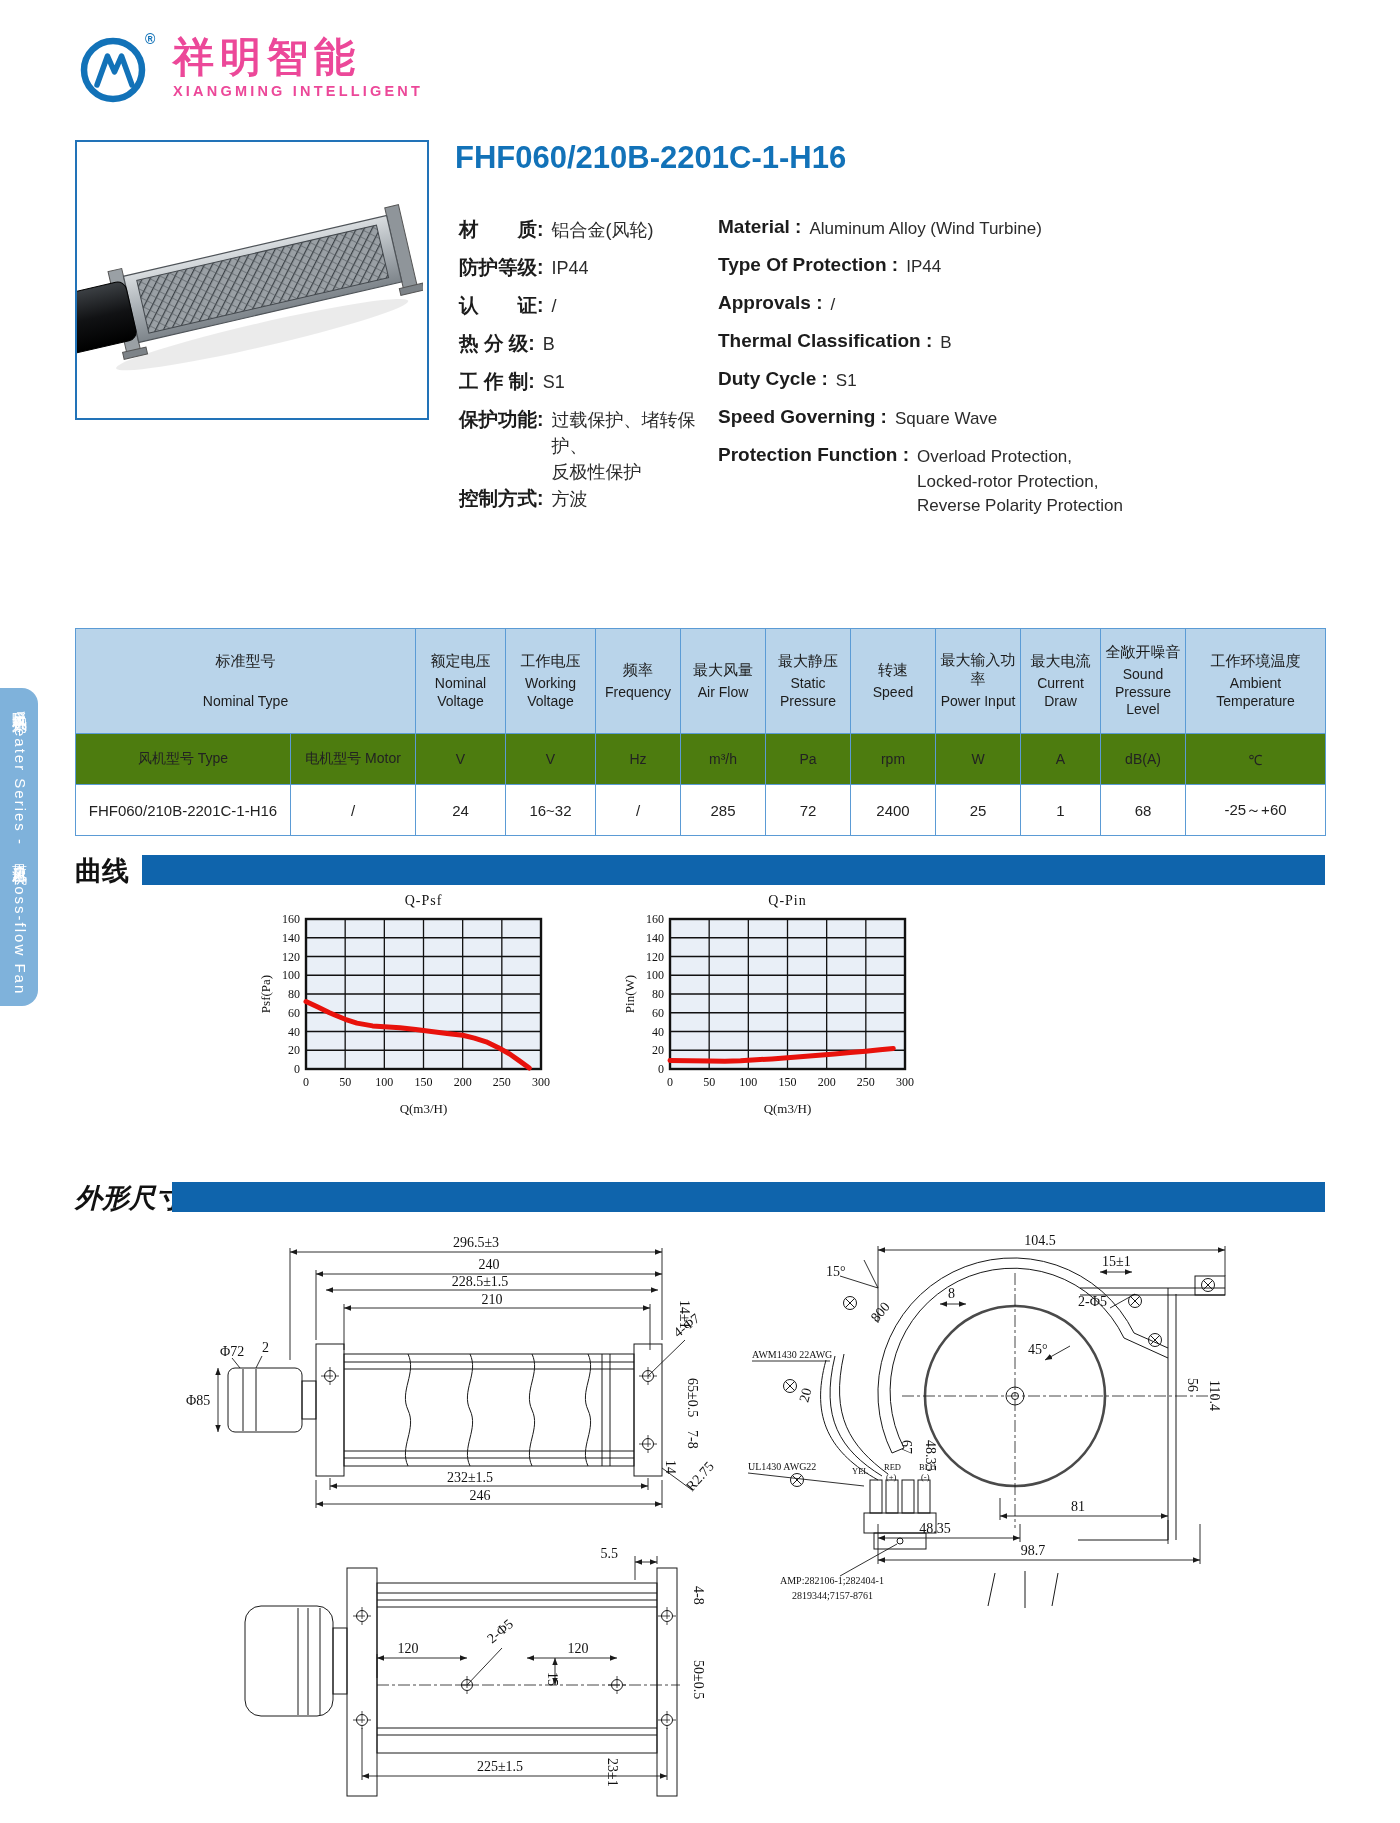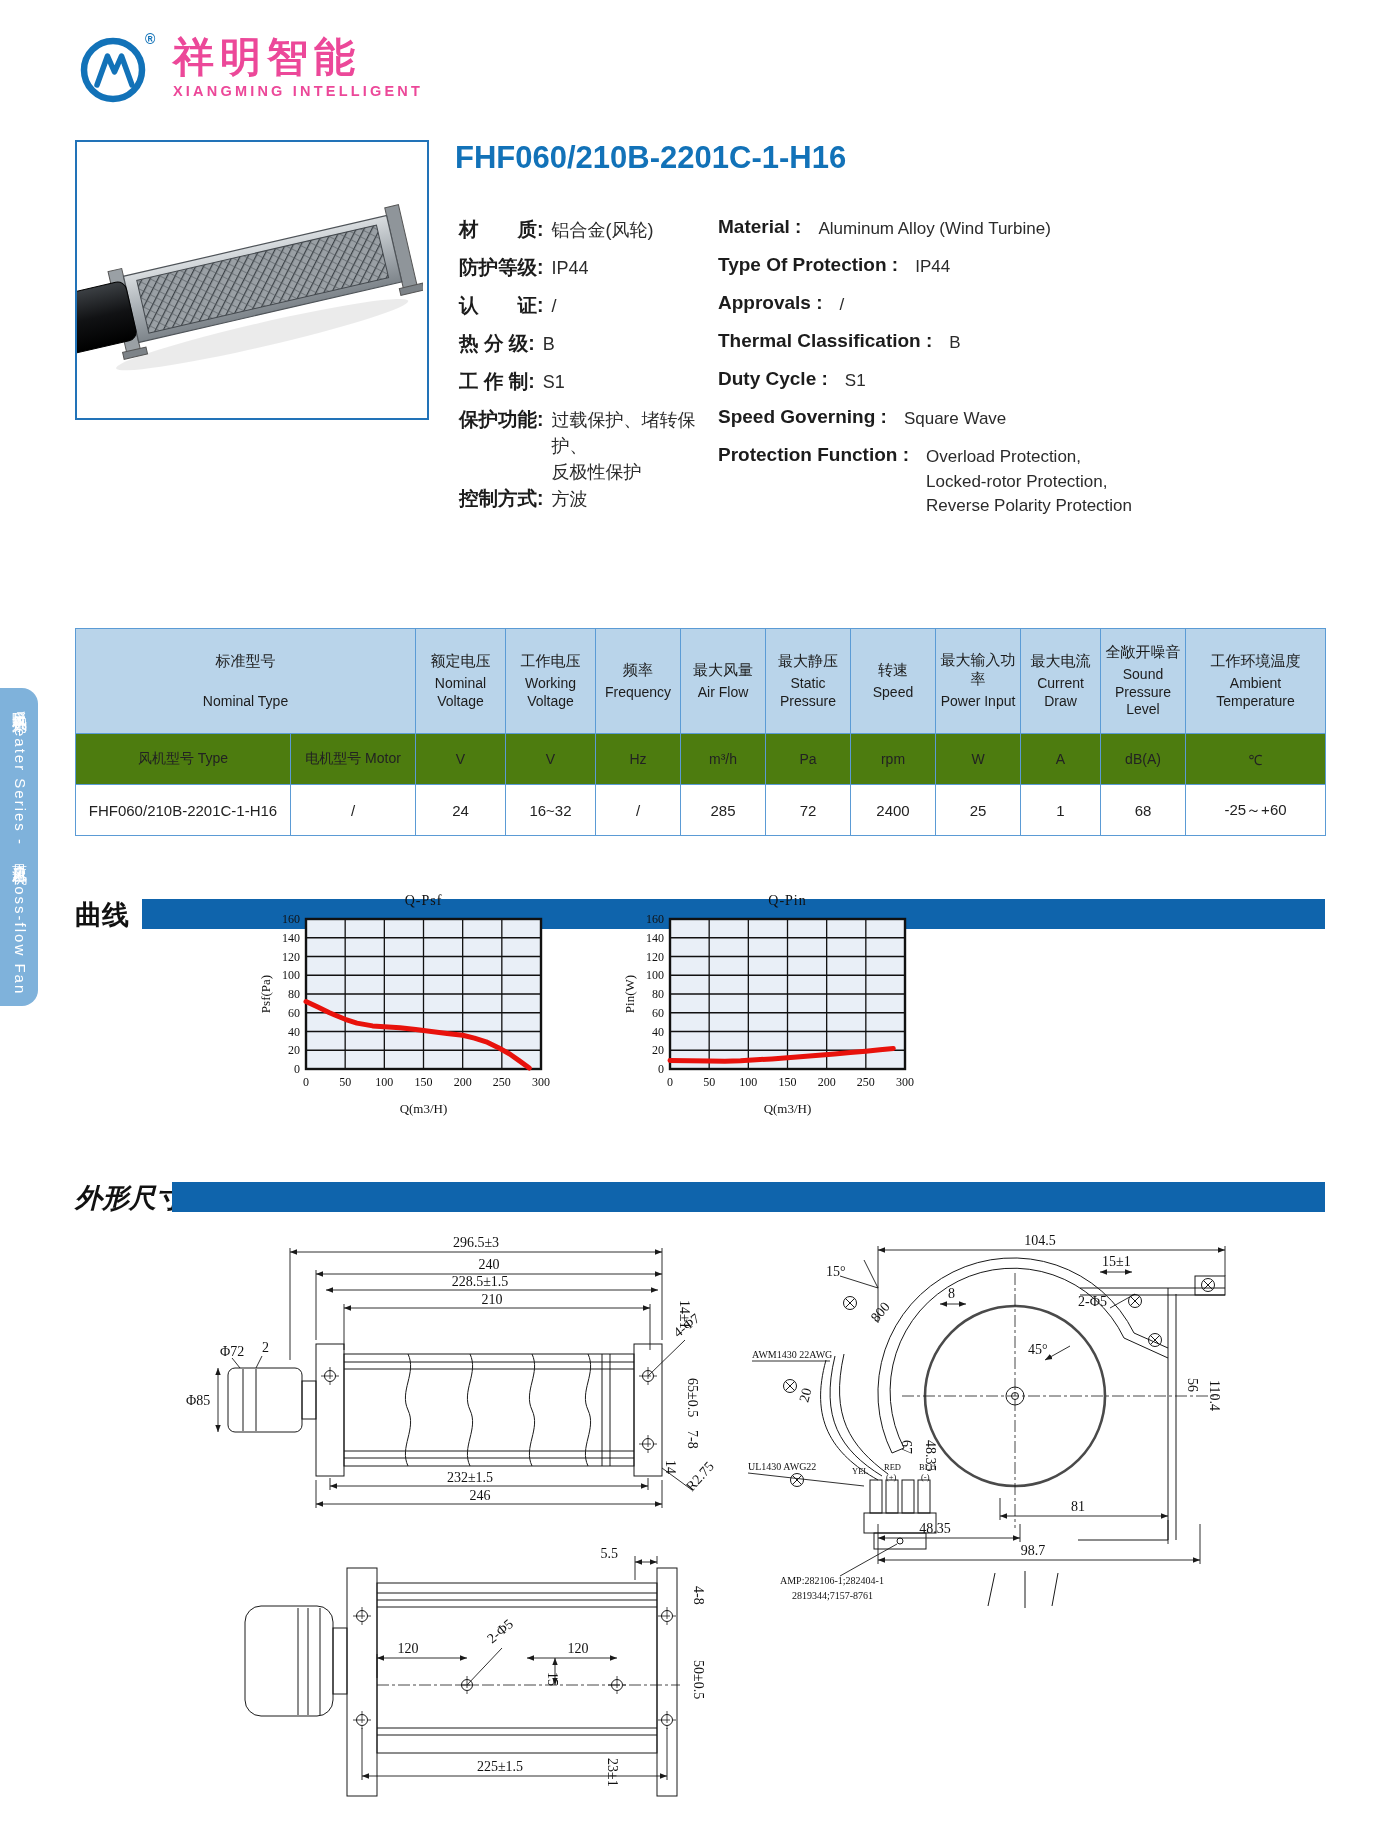--- a/index.html
+++ b/index.html
@@ -12,21 +12,21 @@
   .logo-en{font-size:14.5px;font-weight:bold;letter-spacing:3.2px;margin-top:4px;}
   
   .photo-box{position:absolute;left:75px;top:140px;width:350px;height:276px;border:2px solid #2273b8;background:#fff;}
   
   .prod-title{position:absolute;left:455px;top:140px;font-size:31px;font-weight:bold;color:#1272b8;}
   .specs-zh{position:absolute;left:459px;top:216px;width:270px;}
   .specs-en{position:absolute;left:718px;top:216px;width:480px;}
   .spec-row{display:flex;align-items:flex-start;min-height:38px;font-size:18px;color:#2b2b2b;}
   .spec-row b{font-size:19.5px;color:#1c1c1c;white-space:pre;}
   .spec-val{margin-left:8px;white-space:pre-line;line-height:1.45;padding-top:1px;}
-  .specs-en .spec-row{font-size:17px;gap:9px;}
+  .specs-en .spec-row{font-size:17px;}
   .specs-en .spec-row b{font-size:19px;}
   
   .sec{position:absolute;left:75px;height:30px;}
   .sec-label{position:absolute;left:0;top:-2px;font-size:27px;font-weight:bold;color:#111;white-space:nowrap;}
   .sec-bar{position:absolute;top:0;height:30px;right:0;background:#0f64ac;}
   
   .tech-table{position:absolute;left:75px;top:628px;border-collapse:collapse;table-layout:fixed;width:1250px;}
   .tech-table td{border:1px solid #5b9bd5;text-align:center;vertical-align:middle;padding:2px 3px;}
   .tech-table .hd{background:#b9d4ea;height:100px;}
   .hd .zh{font-size:15px;color:#1c1c1c;margin-bottom:4px;}
@@ -257,21 +257,21 @@
       <td>72</td>
       <td>2400</td>
       <td>25</td>
       <td>1</td>
       <td>68</td>
       <td>-25～+60</td>
     </tr>
   </tbody>
     </table>
 
-  <div class="sec" style="top:899px;width:1250px;">
+  <div class="sec" style="top:855px;width:1250px;">
     <div class="sec-label">曲线</div>
     <div class="sec-bar" style="left:67px;"></div>
   </div>
 
   <svg class="chart" style="left:258px;top:891px;" width="295" height="240" viewBox="0 0 295 240">
       <rect x="48" y="28" width="235" height="150" fill="#e9eff7" stroke="none"></rect>
       <line x1="48" y1="28" x2="48" y2="178" stroke="#111" stroke-width="1.3"></line>
       <text x="48" y="195" text-anchor="middle" class="tick">0</text>
       <line x1="87.16666666666666" y1="28" x2="87.16666666666666" y2="178" stroke="#111" stroke-width="1.3"></line>
       <text x="87.16666666666666" y="195" text-anchor="middle" class="tick">50</text>

